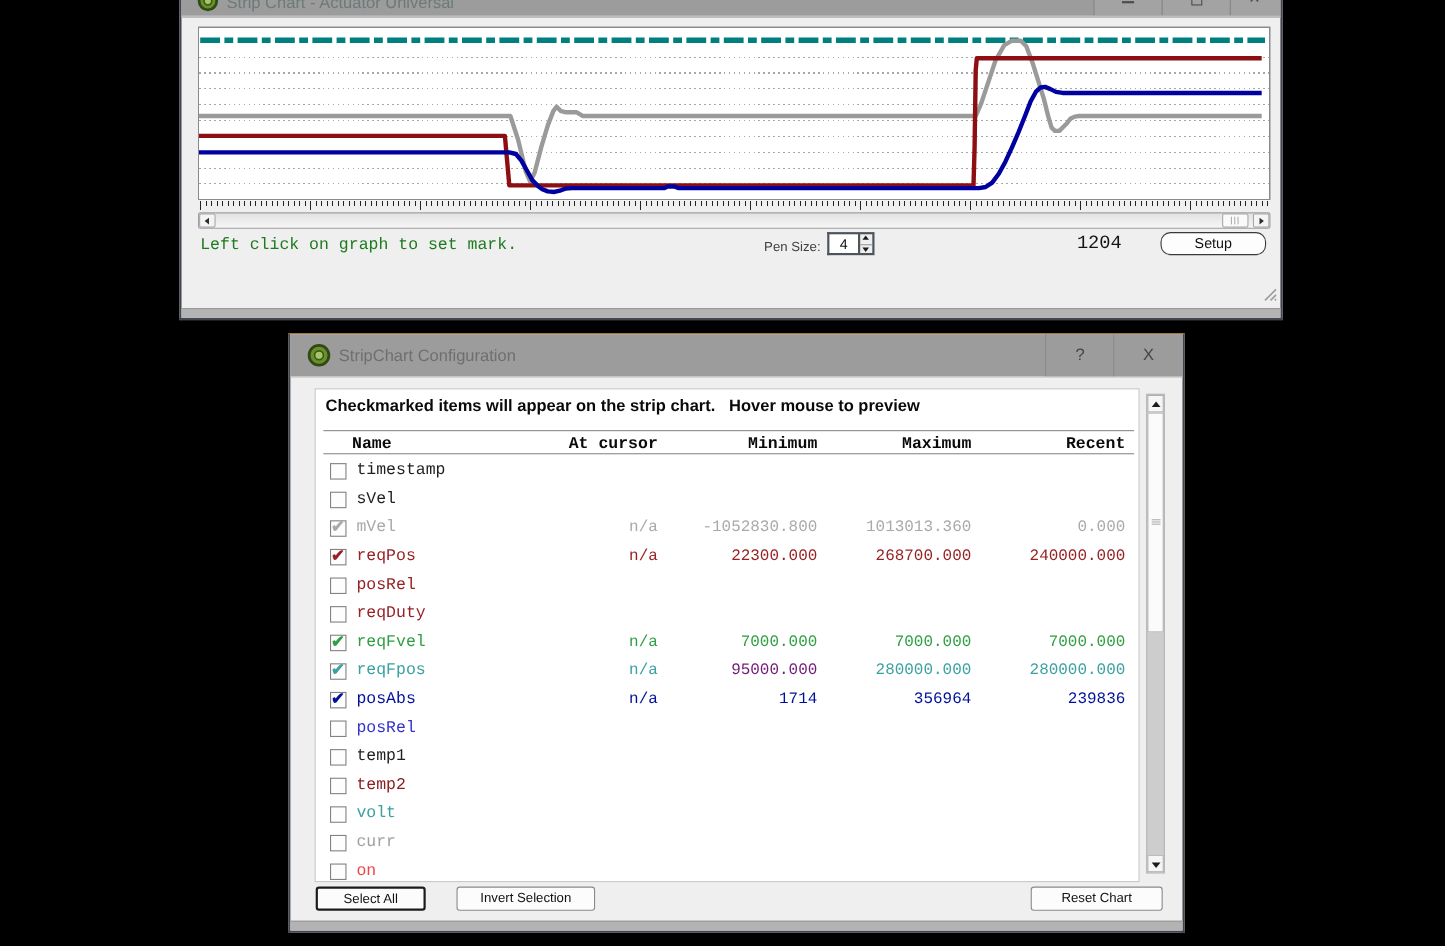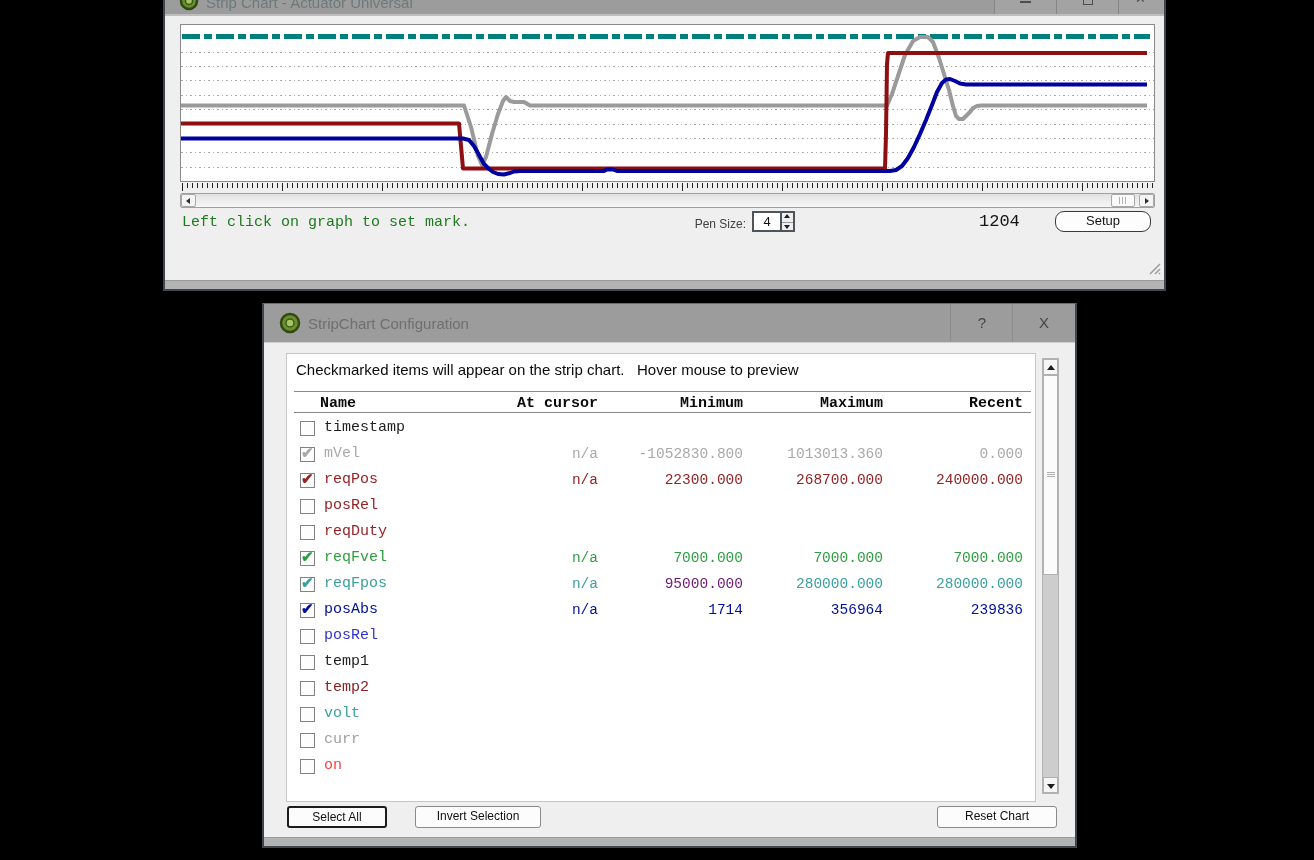--- a/index.html
+++ b/index.html
@@ -59,21 +59,21 @@
   #config-window{left:262px;top:303px;width:815px;height:545px;border-top:1px solid #a16207;}
   .titlebar2{position:relative;height:38px;background:#9c9c9c;border-bottom:1px solid #cfcfcf;}
   .titlebar2 .app-icon{position:absolute;left:15px;top:8px;}
   .titlebar2 .wtitle{position:absolute;left:44px;top:11px;font-size:15px;color:#6f6f6f;}
   .tb-btn{position:absolute;top:0;height:38px;border-left:1px solid #8b8b8b;background:#9c9c9c;
           text-align:center;line-height:38px;font-size:15px;color:#454545;}
   .help-btn{right:62px;width:62px;}
   .close-btn{right:0;width:62px;}
   .panel{position:absolute;left:22px;top:49px;width:750px;height:449px;box-sizing:border-box;
          background:#fff;border:1px solid #c6c6c6;overflow:hidden;}
-  .heading{position:absolute;left:9px;top:7px;font-size:15px;font-weight:normal;color:#0a0a0a;white-space:pre;}
+  .heading{position:absolute;left:9px;top:7px;font-size:15px;font-weight:bold;color:#0a0a0a;white-space:pre;}
   .rule{position:absolute;left:7px;width:737px;height:1px;background:#8a8a8a;}
   .rule1{top:37px;} .rule2{top:58px;}
   .hdr{position:absolute;top:41px;font-family:"Liberation Mono","DejaVu Sans Mono",monospace;
        font-size:15px;font-weight:bold;color:#0a0a0a;}
   .hdr-name{left:33px;}
   .hdr-r{text-align:right;}
   .rows{position:absolute;left:0;top:62px;right:0;bottom:0;overflow:hidden;}
   .trow{position:relative;height:26px;}
   .cbox{position:absolute;left:13px;top:5px;width:15px;height:15px;box-sizing:border-box;
         border:1px solid #828282;background:#fdfdfd;}
@@ -395,20 +395,24 @@
       <div class="hdr hdr-r" style="right:292px;">Minimum</div>
       <div class="hdr hdr-r" style="right:152px;">Maximum</div>
       <div class="hdr hdr-r" style="right:12px;">Recent</div>
       <div class="rule rule2"></div>
       <div class="rows" id="rows">
           <div class="trow">
             <span class="cbox"></span>
             <span class="rname" style="color: rgb(31, 31, 31);">timestamp</span>
           </div>
           <div class="trow">
+            <span class="cbox"></span>
+            <span class="rname" style="color: rgb(31, 31, 31);">sVel</span>
+          </div>
+          <div class="trow">
             <span class="cbox">
               <span class="chk" style="color: rgb(169, 169, 169);">✔</span>
             </span>
             <span class="rname" style="color: rgb(169, 169, 169);">mVel</span>
             <span class="rval" style="right: 437px; color: rgb(169, 169, 169);">n/a</span>
             <span class="rval" style="right: 292px; color: rgb(169, 169, 169);">-1052830.800</span>
             <span class="rval" style="right: 152px; color: rgb(169, 169, 169);">1013013.360</span>
             <span class="rval" style="right: 12px; color: rgb(169, 169, 169);">0.000</span>
           </div>
           <div class="trow">

